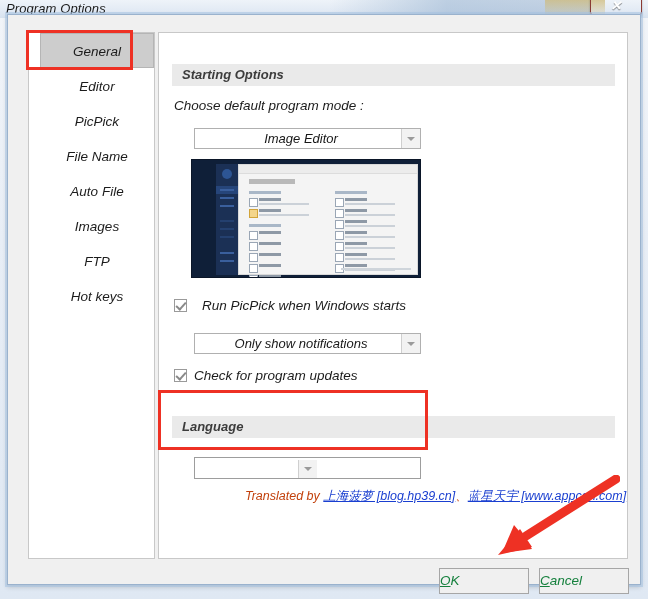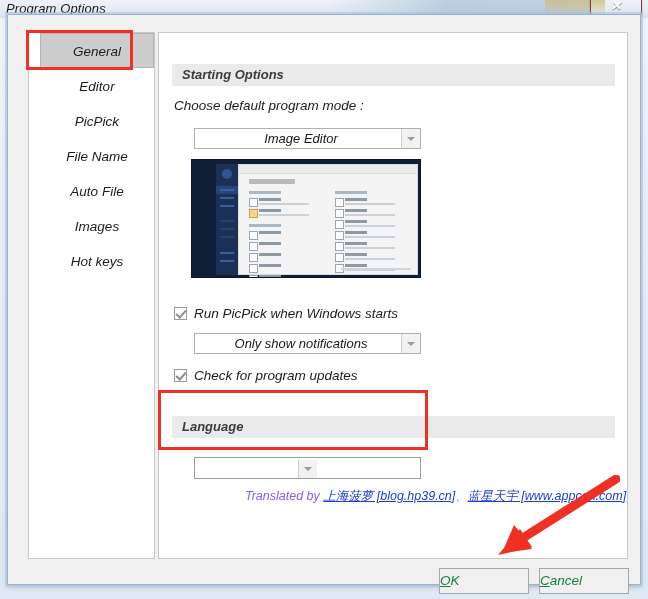--- a/index.html
+++ b/index.html
@@ -284,21 +284,21 @@
   .pv-row .pv-t2 {
     position: absolute; left: 10px; top: 5px; height: 2px; width: 50px; background: #cbd1d8;
   }
   #pv-footer {
     position: absolute; right: 6px; bottom: 4px;
     width: 70px; height: 2px; background: #cfd5db;
   }
 
   
   .chkrow { position: absolute; left: 15px; height: 16px; display: flex; align-items: center; }
-  #chk-startup-row { top: 272px; }
+  #chk-startup-row { top: 264px; gap: 8px; }
   #chk-updates-row { top: 334px; }
   .chkbox {
     width: 13px; height: 13px;
     border: 1px solid #9a9a9a;
     background: #fff;
     position: relative;
     box-sizing: border-box;
     margin-right: 7px;
   }
   .chkbox.checked:after {
@@ -317,21 +317,21 @@
     position: absolute;
     left: 86px; top: 455px;
     font-size: 12.5px;
     color: #4a4a4a;
     white-space: nowrap;
   }
   #translated-line .lnk {
     color: #1a3fd0;
     text-decoration: underline;
   }
-  #translated-line .plain { color: #8b5cf6; }
+  #translated-line .plain { color: #c2410c; }
 
   
   .dlg-button {
     position: absolute;
     width: 90px; height: 26px;
     border: 1px solid #a6a6a6;
     background: #f0f0f0;
     box-sizing: border-box;
     font-size: 13.5px;
     color: #15803d;
@@ -368,20 +368,21 @@
 
   <div id="dialog">
 
     <div id="sidebar">
       <div class="nav-item selected">General</div>
       <div class="nav-item">Editor</div>
       <div class="nav-item">PicPick</div>
       <div class="nav-item">File Name</div>
       <div class="nav-item">Auto File</div>
       <div class="nav-item">Images</div>
+      <div class="nav-item">FTP</div>
       <div class="nav-item">Hot keys</div>
     </div>
 
     <div id="content">
 
       <div class="section-header" id="starting-options-header">Starting Options</div>
 
       <div class="field-label" id="mode-label">Choose default program mode :</div>
 
       <div class="combo" id="mode-combo">

